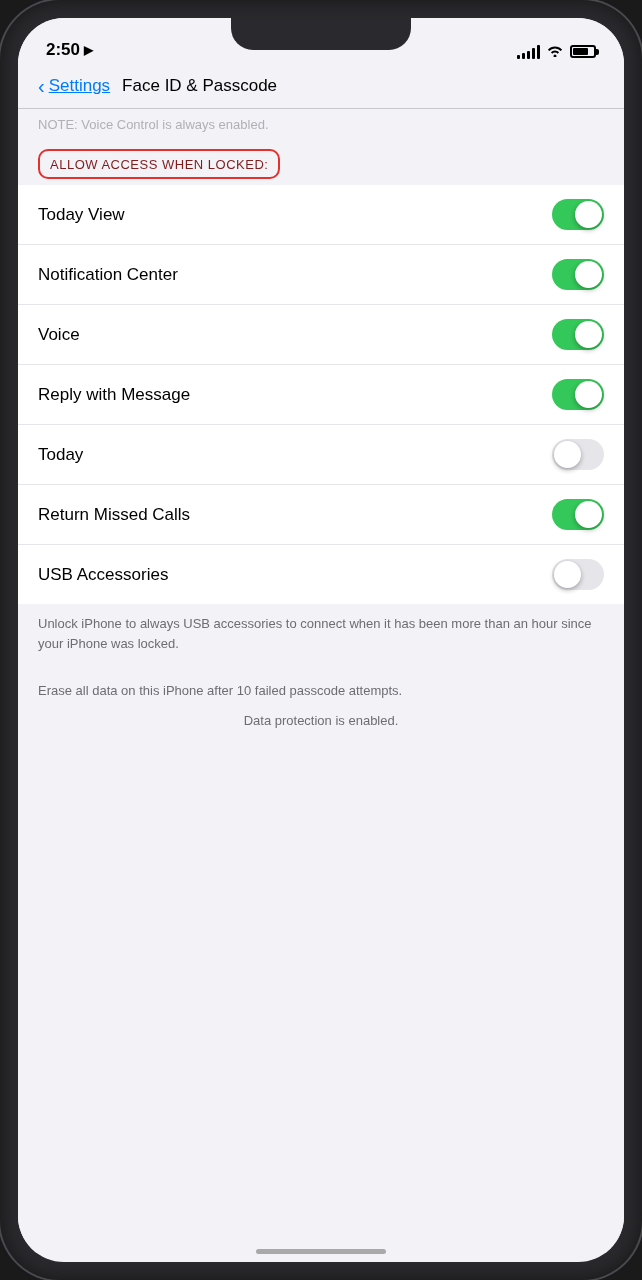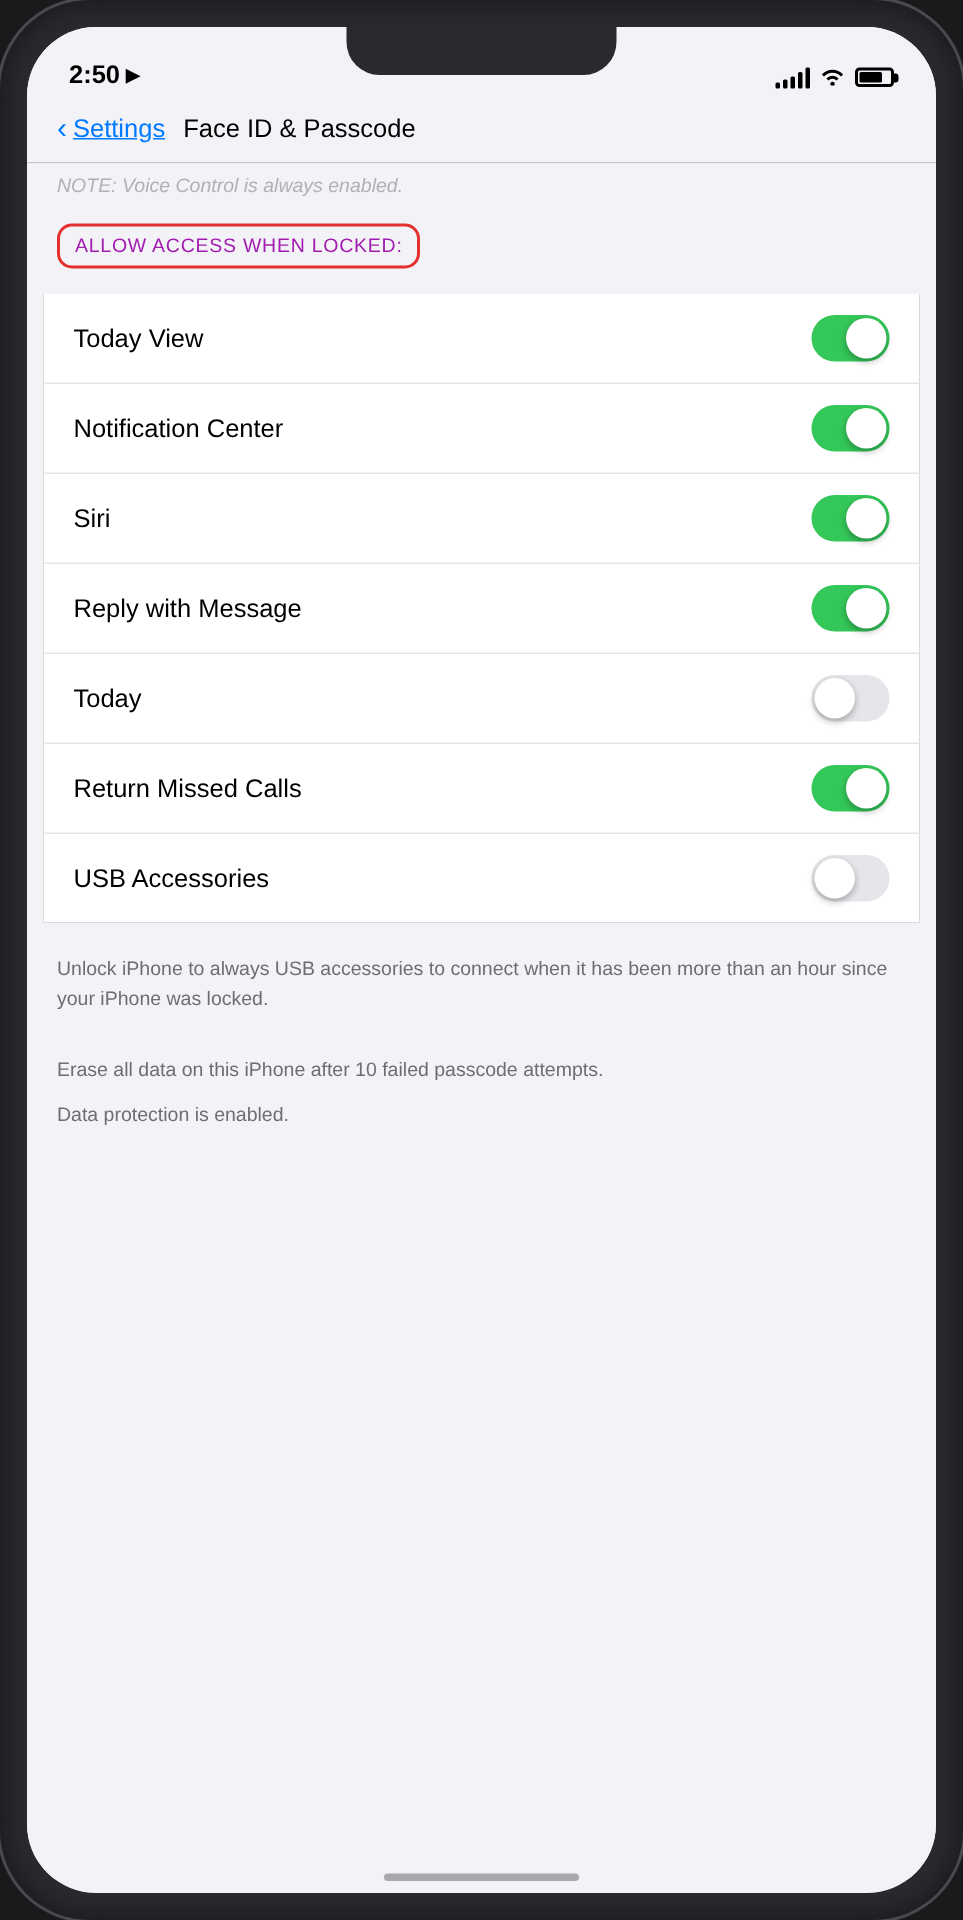--- a/index.html
+++ b/index.html
@@ -192,37 +192,37 @@
     }
 
     
     .section-header {
       padding: 10px 20px 6px;
       background: #f2f2f7;
     }
 
     .section-header-text {
       font-size: 13px;
-      color: #a21caf;
+      color: #7f1d1d;
       text-transform: uppercase;
       letter-spacing: 0.5px;
     }
 
     .section-header-highlighted {
       display: inline-block;
       border: 2.5px solid #e53030;
       border-radius: 10px;
       padding: 4px 10px;
     }
 
     
     .settings-group {
-      background: #737373;
+      background: #14b8a6;
       border-radius: 0;
-      margin: 11px;
+      margin: 0;
     }
 
     .settings-row {
       display: flex;
       align-items: center;
       justify-content: space-between;
       padding: 14px 20px;
       border-bottom: 1px solid #e5e5ea;
       background: #fff;
     }
@@ -301,21 +301,20 @@
     }
 
     .top-fade {
       padding: 6px 20px;
       background: #f2f2f7;
     }
 
     .top-fade-text {
       font-size: 13px;
       color: #b0b0b5;
-      font-style: italic;
     }
   </style>
 </head>
 <body>
 
 <div class="phone-frame">
   <div class="screen">
     <div class="notch"></div>
 
     <div class="status-bar">
@@ -370,21 +369,21 @@
               <div class="toggle-knob"></div>
             </div>
           </div>
           <div class="settings-row">
             <span class="row-label">Notification Center</span>
             <div class="toggle on">
               <div class="toggle-knob"></div>
             </div>
           </div>
           <div class="settings-row">
-            <span class="row-label">Siri</span>
+            <span class="row-label">Voice</span>
             <div class="toggle on">
               <div class="toggle-knob"></div>
             </div>
           </div>
           <div class="settings-row">
             <span class="row-label">Reply with Message</span>
             <div class="toggle on">
               <div class="toggle-knob"></div>
             </div>
           </div>
@@ -406,20 +405,20 @@
               <div class="toggle-knob"></div>
             </div>
           </div>
         </div>
 
       <div class="footer-text">Unlock iPhone to always USB accessories to connect when it has been more than an hour since your iPhone was locked.</div>
 
 
       <div class="footer-text">
         <div>Erase all data on this iPhone after 10 failed passcode attempts.</div>
-        <div style="margin-top:10px;">Data protection is enabled.</div>
+        <div style="margin-top:10px;text-align:center;">Data protection is enabled.</div>
       </div>
 
     </div>
 
     <div class="home-indicator"></div>
   </div>
 </div>
 
 </body></html>

